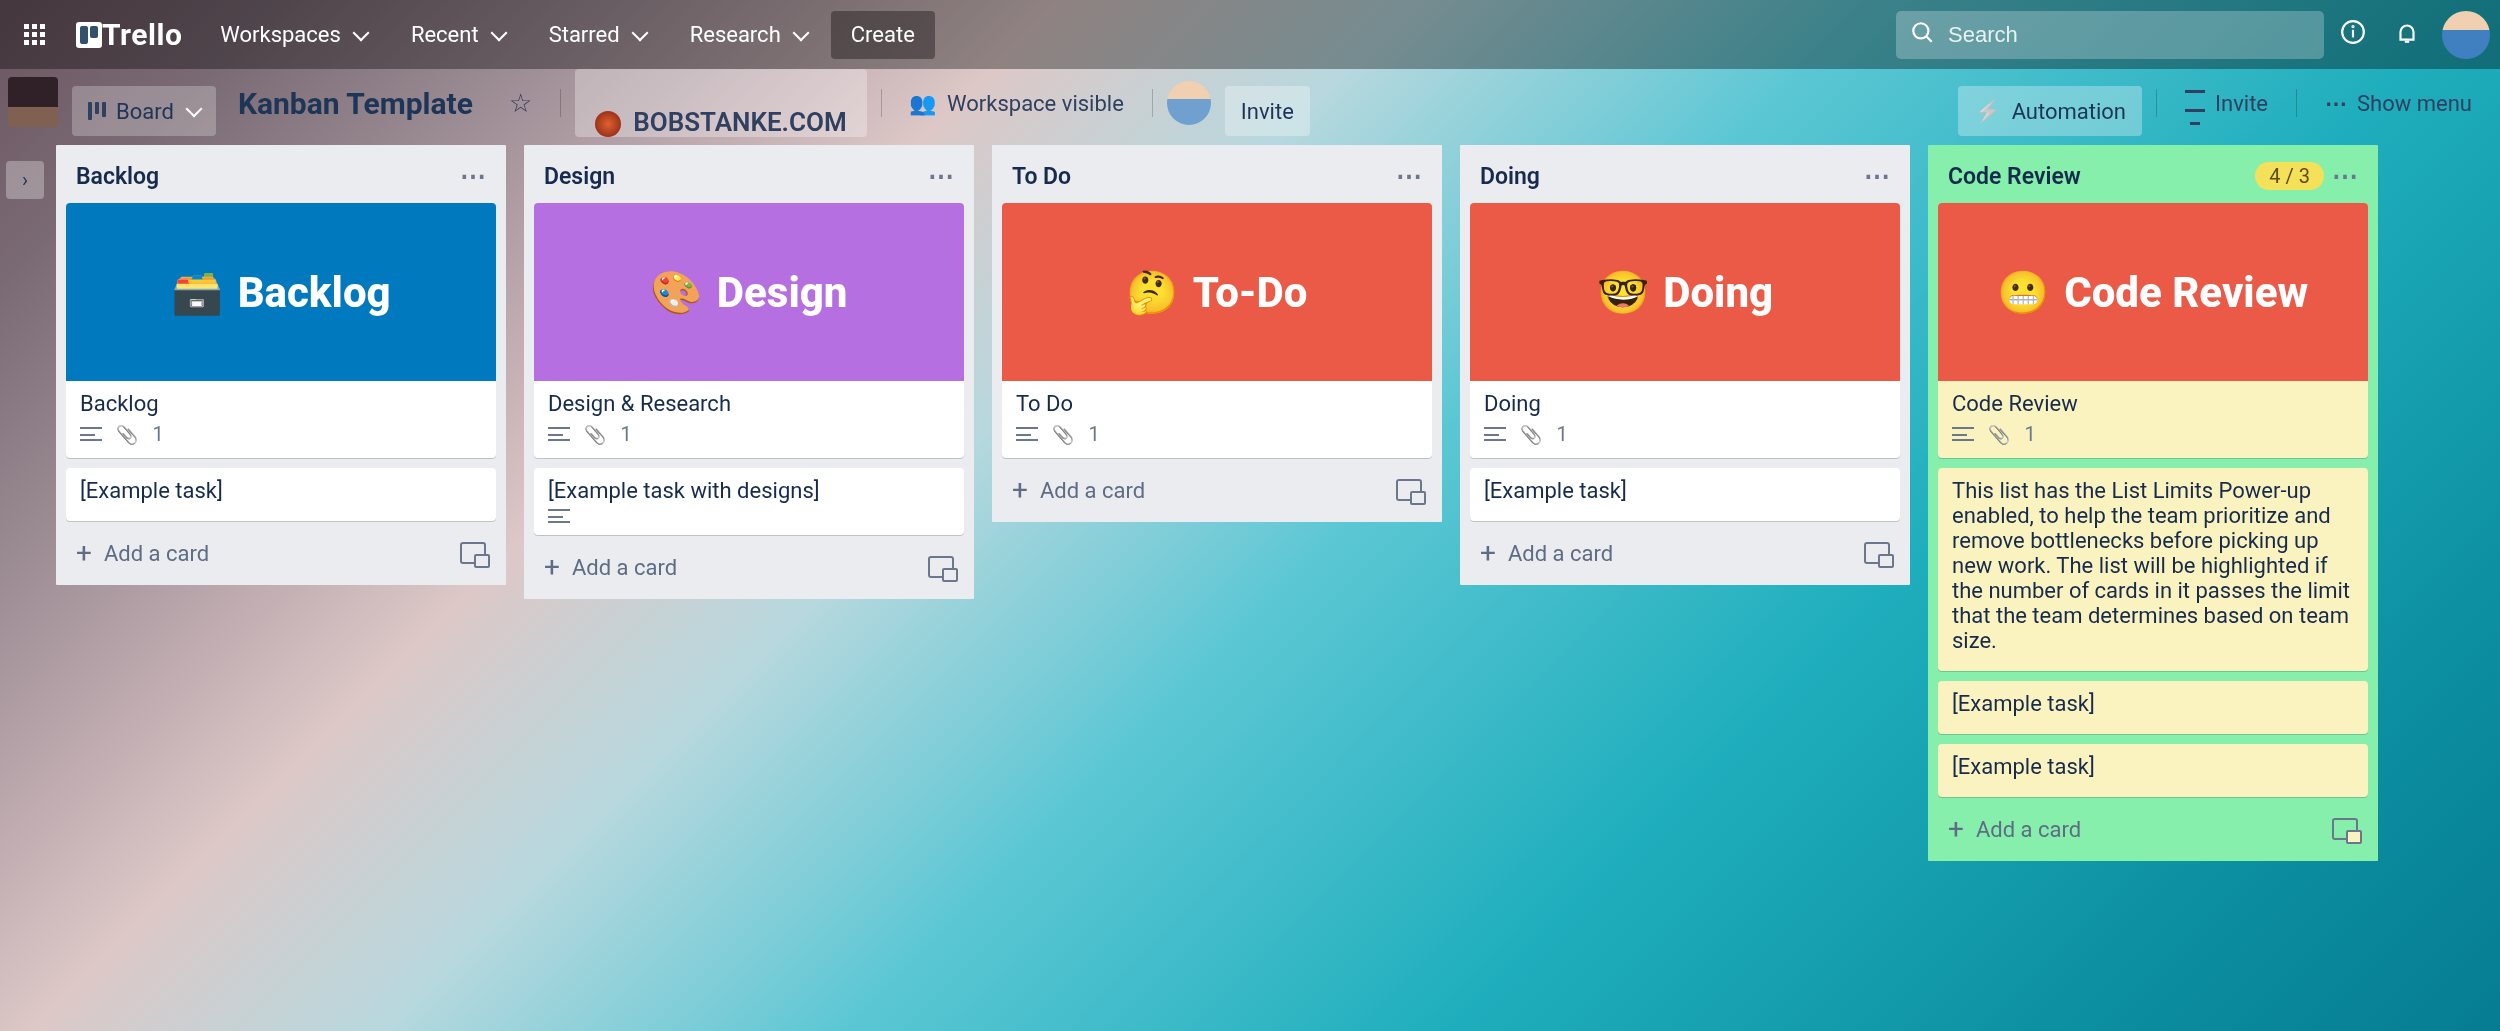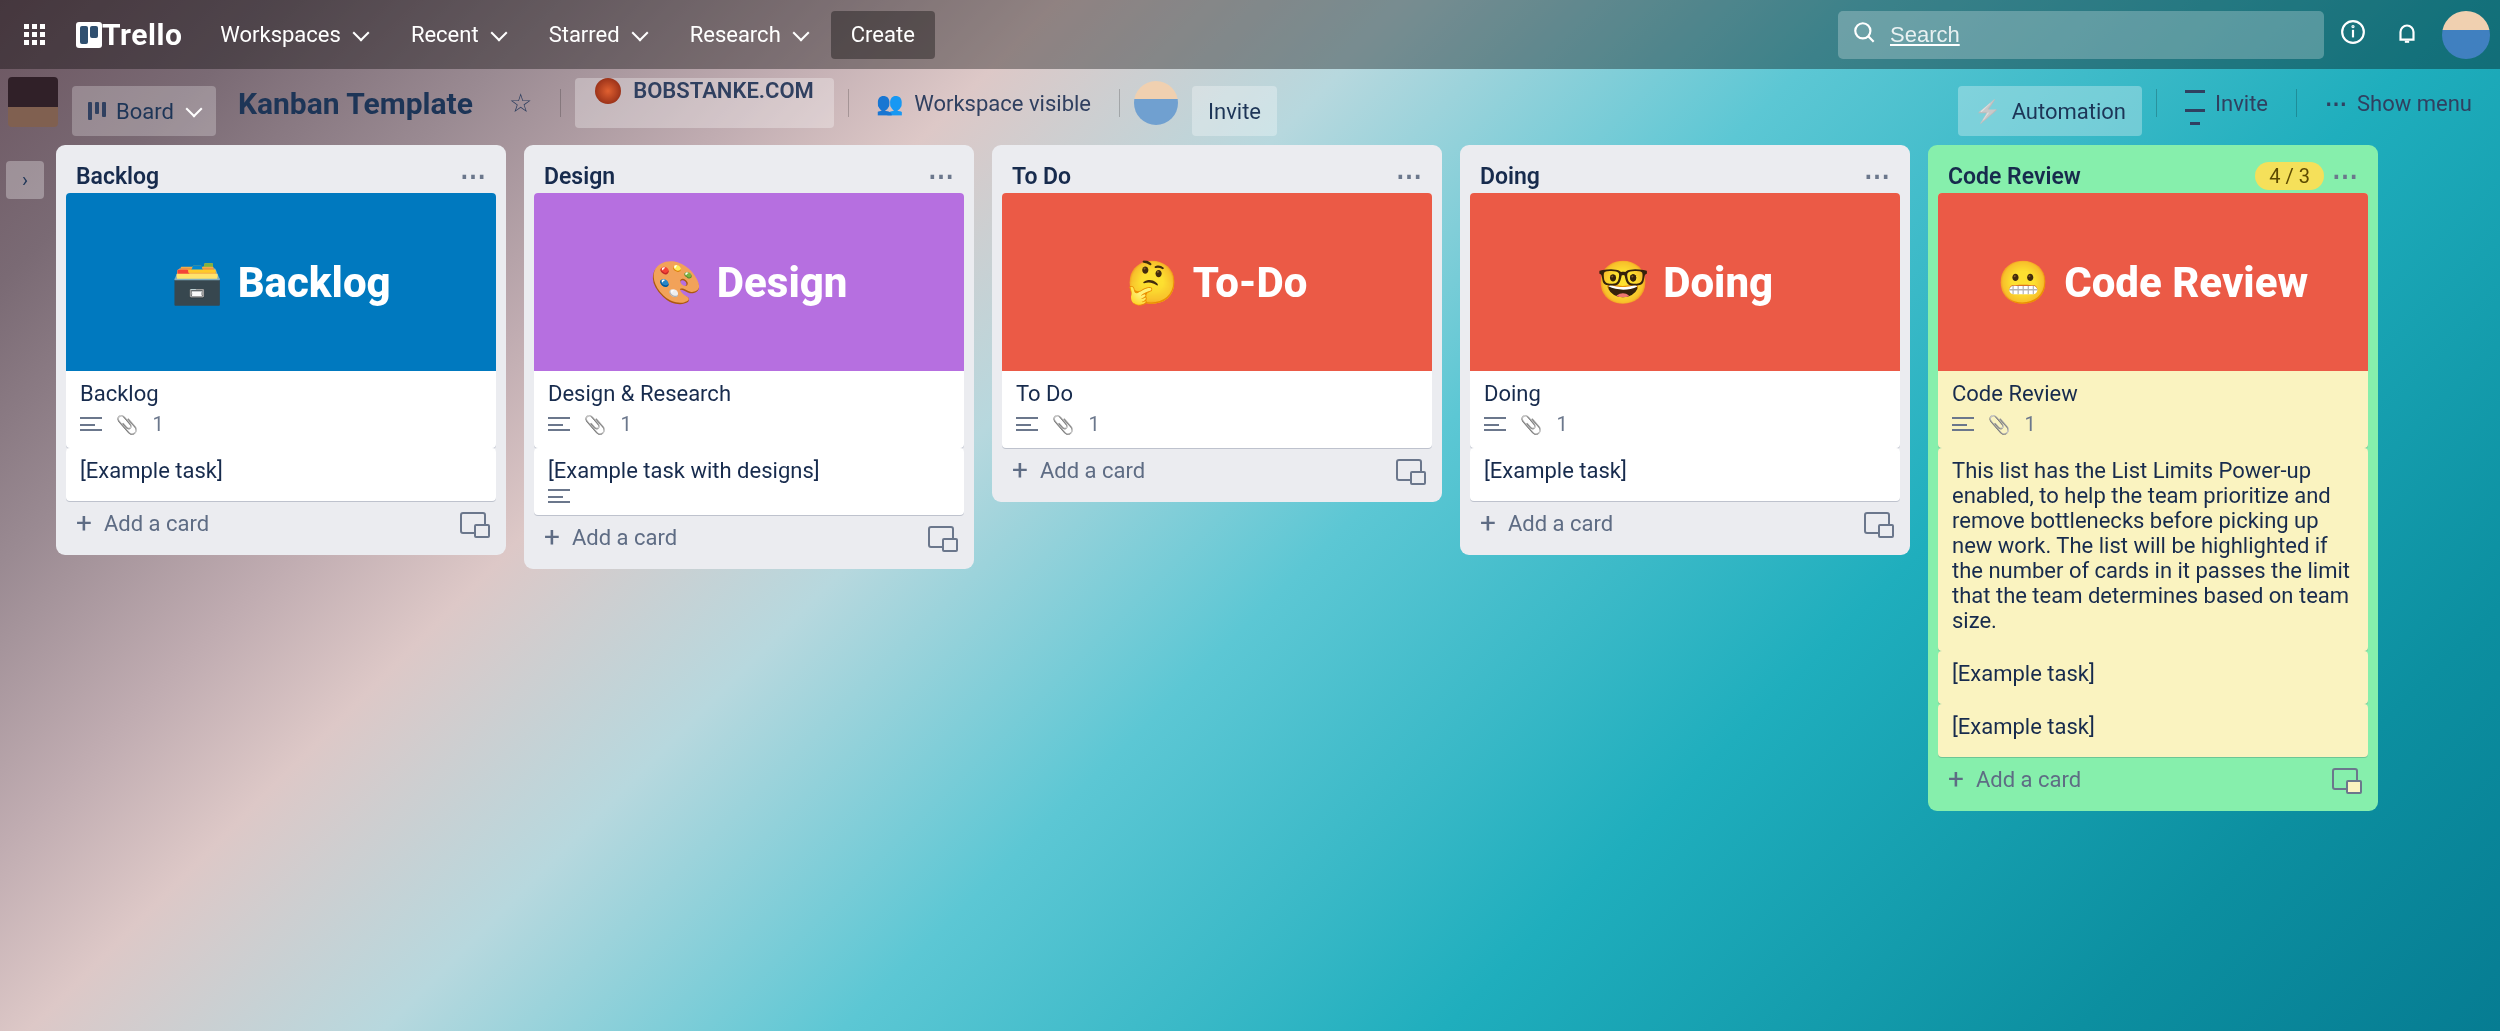--- a/index.html
+++ b/index.html
@@ -14,55 +14,55 @@
 .icon-btn { height: 48px; min-width: 48px; padding: 0 12px; display: flex; align-items: center; justify-content: center; border-radius: 4px; cursor: pointer; color: #fff; font-size: 22px; }
 .brand { font-weight: 700; font-size: 30px; letter-spacing: 0.5px; display: flex; align-items: center; padding: 0 14px; }
 .brand-icon { width: 26px; height: 26px; background: #fff; border-radius: 3px; position: relative; }
 .brand-icon::before, .brand-icon::after { content:""; position:absolute; background:#305070; width:8px; border-radius:2px; top:4px; }
 .brand-icon::before { left:4px; height:18px; }
 .brand-icon::after { right:4px; height:12px; }
 .nav-btn { height: 48px; padding: 0 20px; display: flex; align-items: center; gap: 10px; font-size: 22px; border-radius: 4px; cursor: pointer; }
 .chev::after { content:""; display:inline-block; width:10px; height:10px; border-right:2px solid #fff; border-bottom:2px solid #fff; transform: rotate(45deg); margin-bottom:4px; margin-left:4px; }
 .create-btn { background: rgba(0,0,0,0.35); }
 .spacer { flex: 1; }
-.search { width: 486px; height: 48px; background: rgba(255,255,255,0.25); border-radius: 5px; display: flex; align-items: center; padding: 0 14px; gap: 12px; cursor: text; text-decoration: underline; }
+.search { width: 428px; height: 48px; background: rgba(255,255,255,0.25); border-radius: 5px; display: flex; align-items: center; padding: 0 14px; gap: 12px; cursor: text; }
 .search input { flex:1; border:none; background:transparent; color:#fff; font-size:22px; outline:none; }
 .search input::placeholder { color: rgba(255,255,255,0.85); }
 .avatar { width: 48px; height: 48px; border-radius: 50%; background: linear-gradient(#f0d0b0 40%, #4080c0 40%); margin-left: 6px; }
 
 
 .boardbar-row { display: flex; }
 .side-avatar { width: 50px; height: 50px; margin: 8px 0 0 8px; border-radius: 4px; background: linear-gradient(#302028 60%, #806050 60%); }
 .boardbar { flex:1; height: 68px; display: flex; align-items: center; padding: 0 14px; gap: 14px; color: #fff; }
 .bb-btn { height: 50px; padding: 0 16px; display:flex; align-items:center; gap:10px; background: rgba(255,255,255,0.25); border-radius:4px; font-size:22px; cursor:pointer; color:#304060;margin-top:16px; }
 .dark-text { color:#1d3557; }
 .board-title { font-size: 30px; font-weight:700; color:#1d3557; padding:0 8px; }
 .bb-ghost { height:50px; padding:0 14px; display:flex; align-items:center; border-radius:4px; cursor:pointer; gap:10px; font-size:22px; color:#304060; }
 .divider { width:1px; height:28px; background: rgba(0,0,0,0.2); }
-.pill-link { background: rgba(255,255,255,0.3); padding:0 20px; height:50px; display:flex; align-items:flex-start; gap:12px; border-radius:4px; font-size:22px; font-weight:600; color:#304060; }
+.pill-link { background: rgba(255,255,255,0.3); padding:0 20px; height:68px; display:flex; align-items:flex-end; gap:12px; border-radius:4px; font-size:26px; font-weight:600; color:#304060; }
 .favicon { width:26px; height:26px; border-radius:50%; background: radial-gradient(circle, #e06030, #802010); }
 .member-avatar { width: 44px; height: 44px; border-radius:50%; background: linear-gradient(#f0d0b0 40%, #70a0d0 40%); }
 
 
 .i-star::before{content:"☆";}
 .i-menu::before{content:"⋯"; font-weight:700;}
 .i-filter::before{content:"";display:inline-block;width:20px;height:16px;border-top:3px solid currentColor;border-bottom:3px solid currentColor; position:relative;}
 .i-filter::after{content:"";display:block;width:10px;height:3px;background:currentColor;margin:5px auto -8px;}
 .i-bolt::before{content:"⚡"; filter:grayscale(1);}
 .i-bell svg, .i-info svg, .i-search svg { width:26px; height:26px; stroke:#fff; fill:none; stroke-width:2;}
 .i-apps { display:grid; grid-template-columns:repeat(3,5px); grid-template-rows:repeat(3,5px); gap:3px;}
 .i-apps span{background:#fff;}
 
 
 .canvas-row { flex:1; display:flex; overflow:hidden; }
 .sidebar-collapse { width:50px; padding-top:24px; display:flex; justify-content:center; }
 .expand-btn { width:38px; height:38px; background:rgba(255,255,255,0.3); border-radius:4px; display:flex; align-items:center; justify-content:center; color:#1d3557; cursor:pointer; font-size:20px; }
 .canvas { flex:1; display:flex; gap:18px; padding:8px 14px 20px 6px; align-items:flex-start; overflow-x:auto; }
 
-.list { width: 450px; flex:0 0 450px; background:#ebecf0; border-radius:9px; padding:12px 10px 10px; display:flex; flex-direction:column; }
+.list { width: 450px; flex:0 0 450px; background:#ebecf0; border-radius:1px; padding:12px 10px 10px; display:flex; flex-direction:column; gap:10px; }
 .list.over-limit { background:#86efac; }
 .list-header { display:flex; align-items:center; padding:4px 10px 2px; }
 .list-title { flex:1; font-size:23px; font-weight:600; color:#172b4d; }
 .limit-badge { font-size:20px; font-weight:400; background:#f5e05a; color:#5d4a00; border-radius:14px; padding:2px 14px; margin-right:8px;}
 .list-menu { color:#6b778c; font-size:26px; cursor:pointer; }
 
 .card { background:#fff; border-radius:4px; box-shadow:0 1px 0 rgba(9,30,66,.2); overflow:hidden; cursor:pointer; }
 .card.over-limit { background:#faf3c0; }
 .card-cover { height:178px; display:flex; align-items:center; justify-content:center; font-size:42px; font-weight:800; color:#fff; gap:14px; }
 .card-body { padding:10px 14px 12px; }

